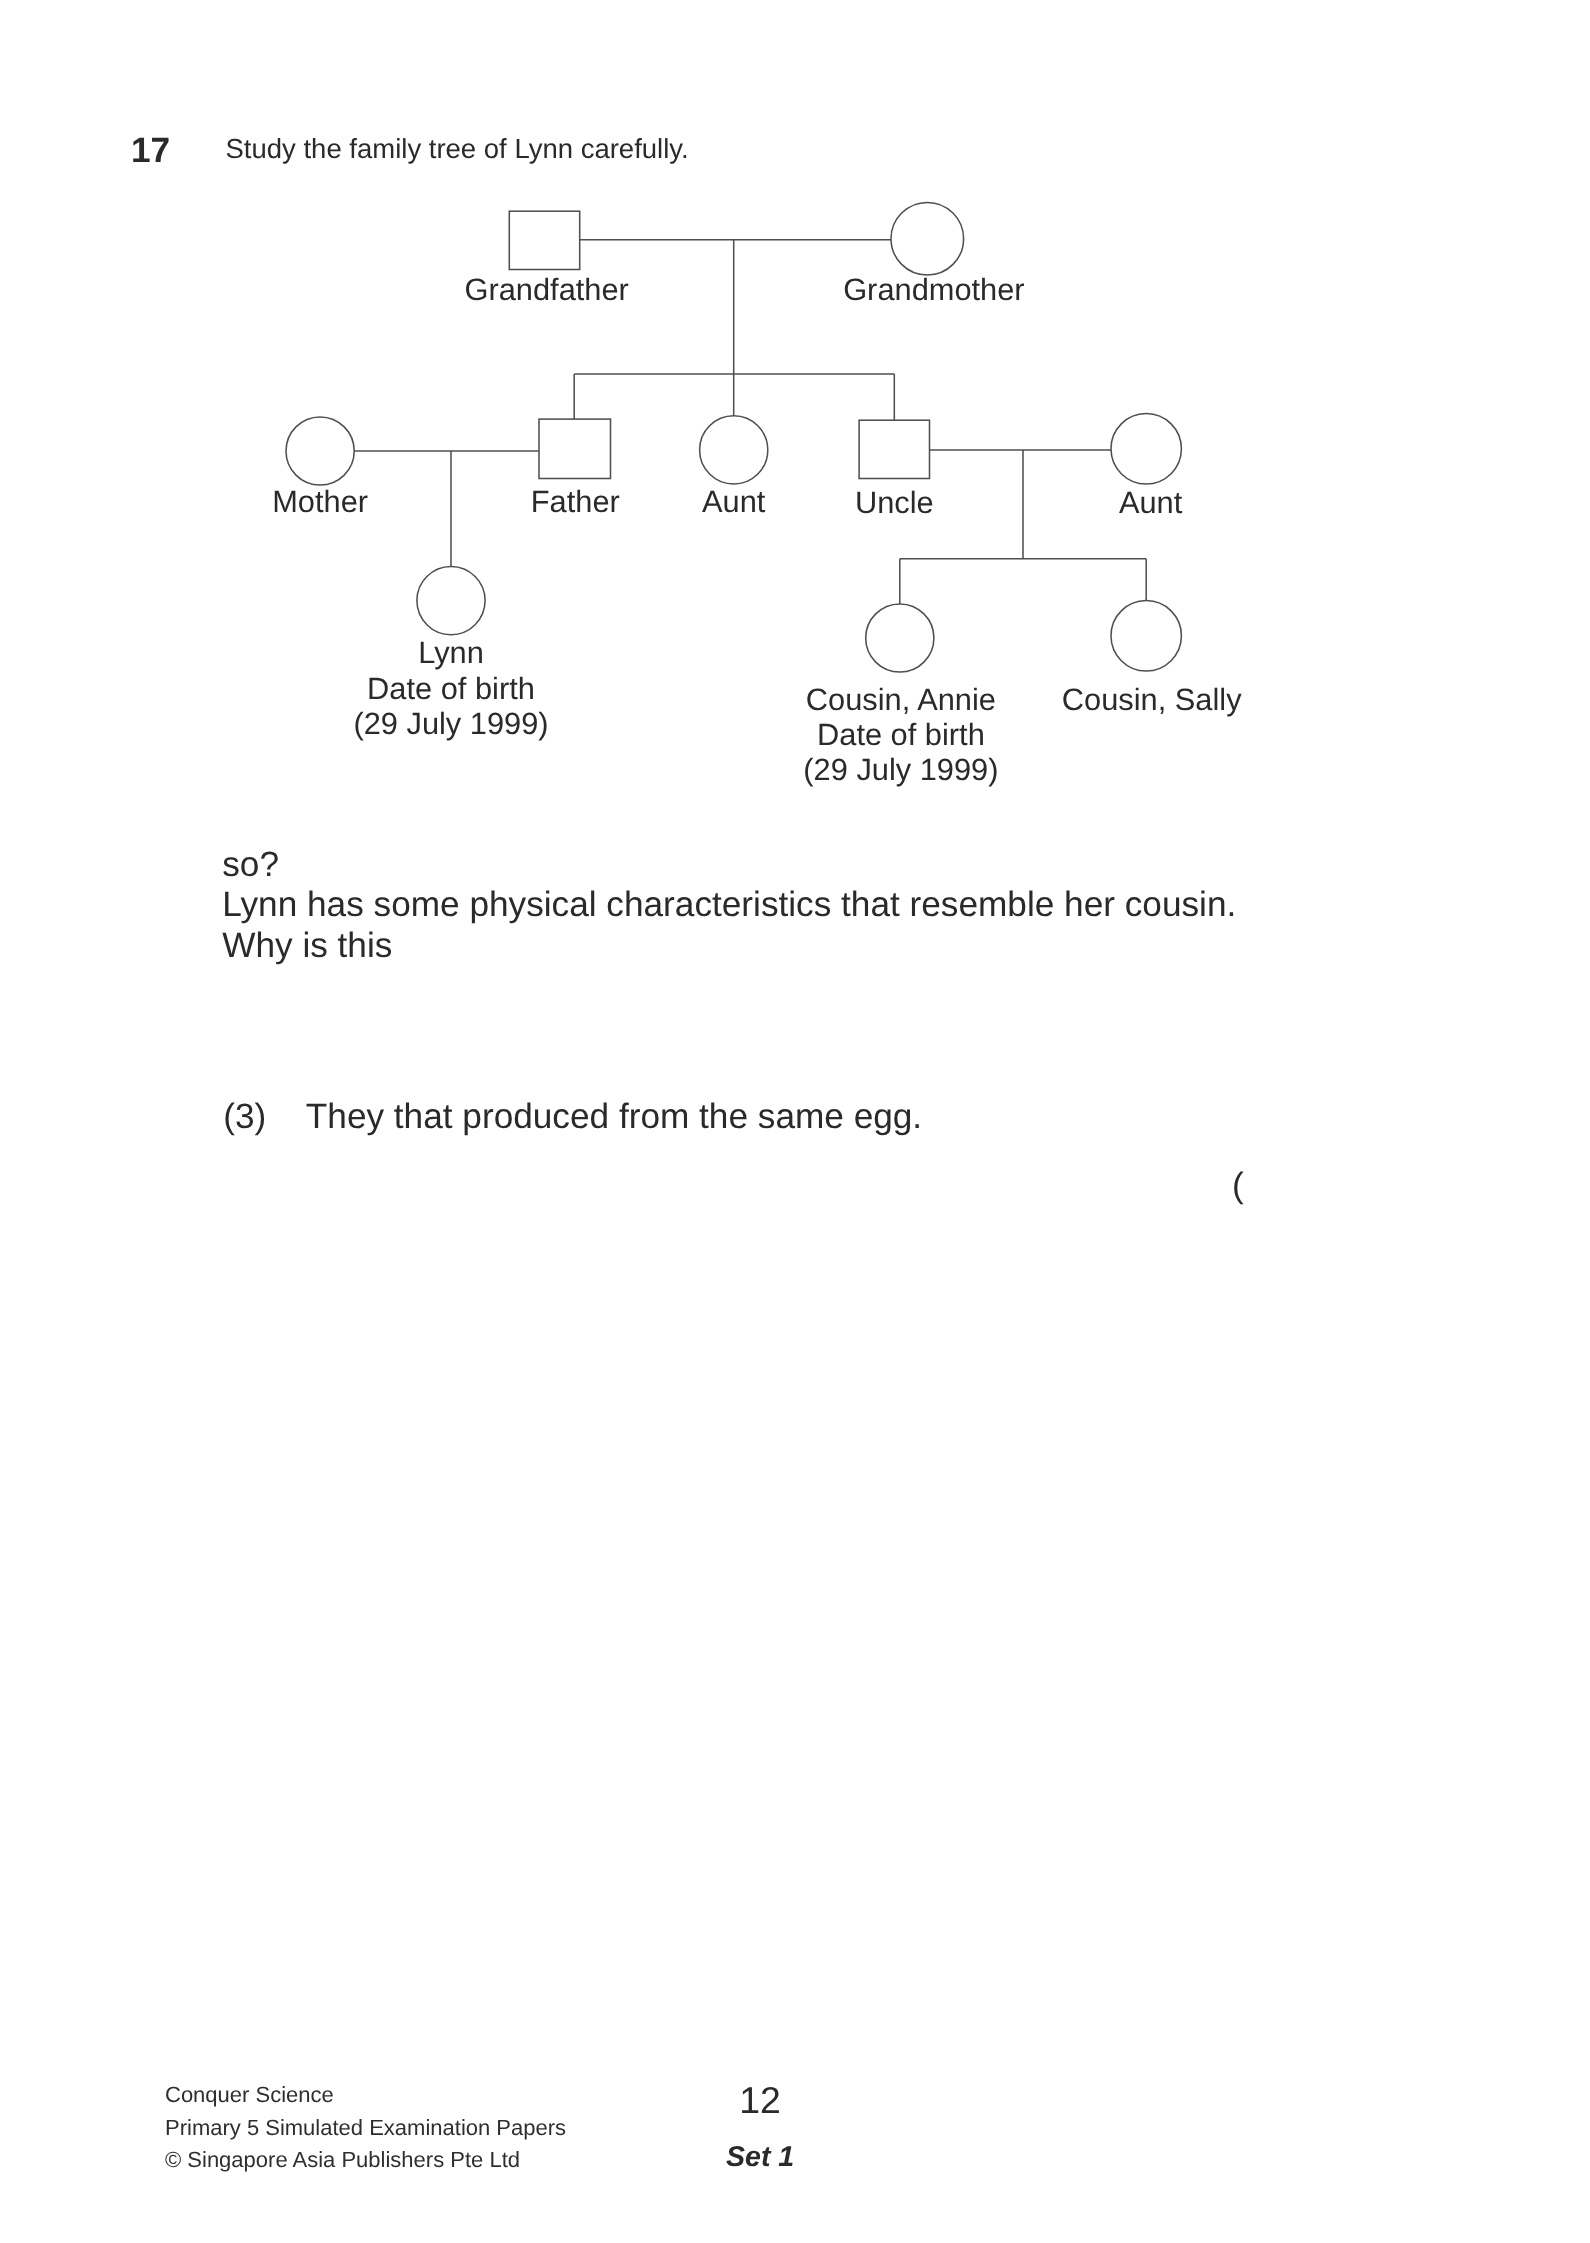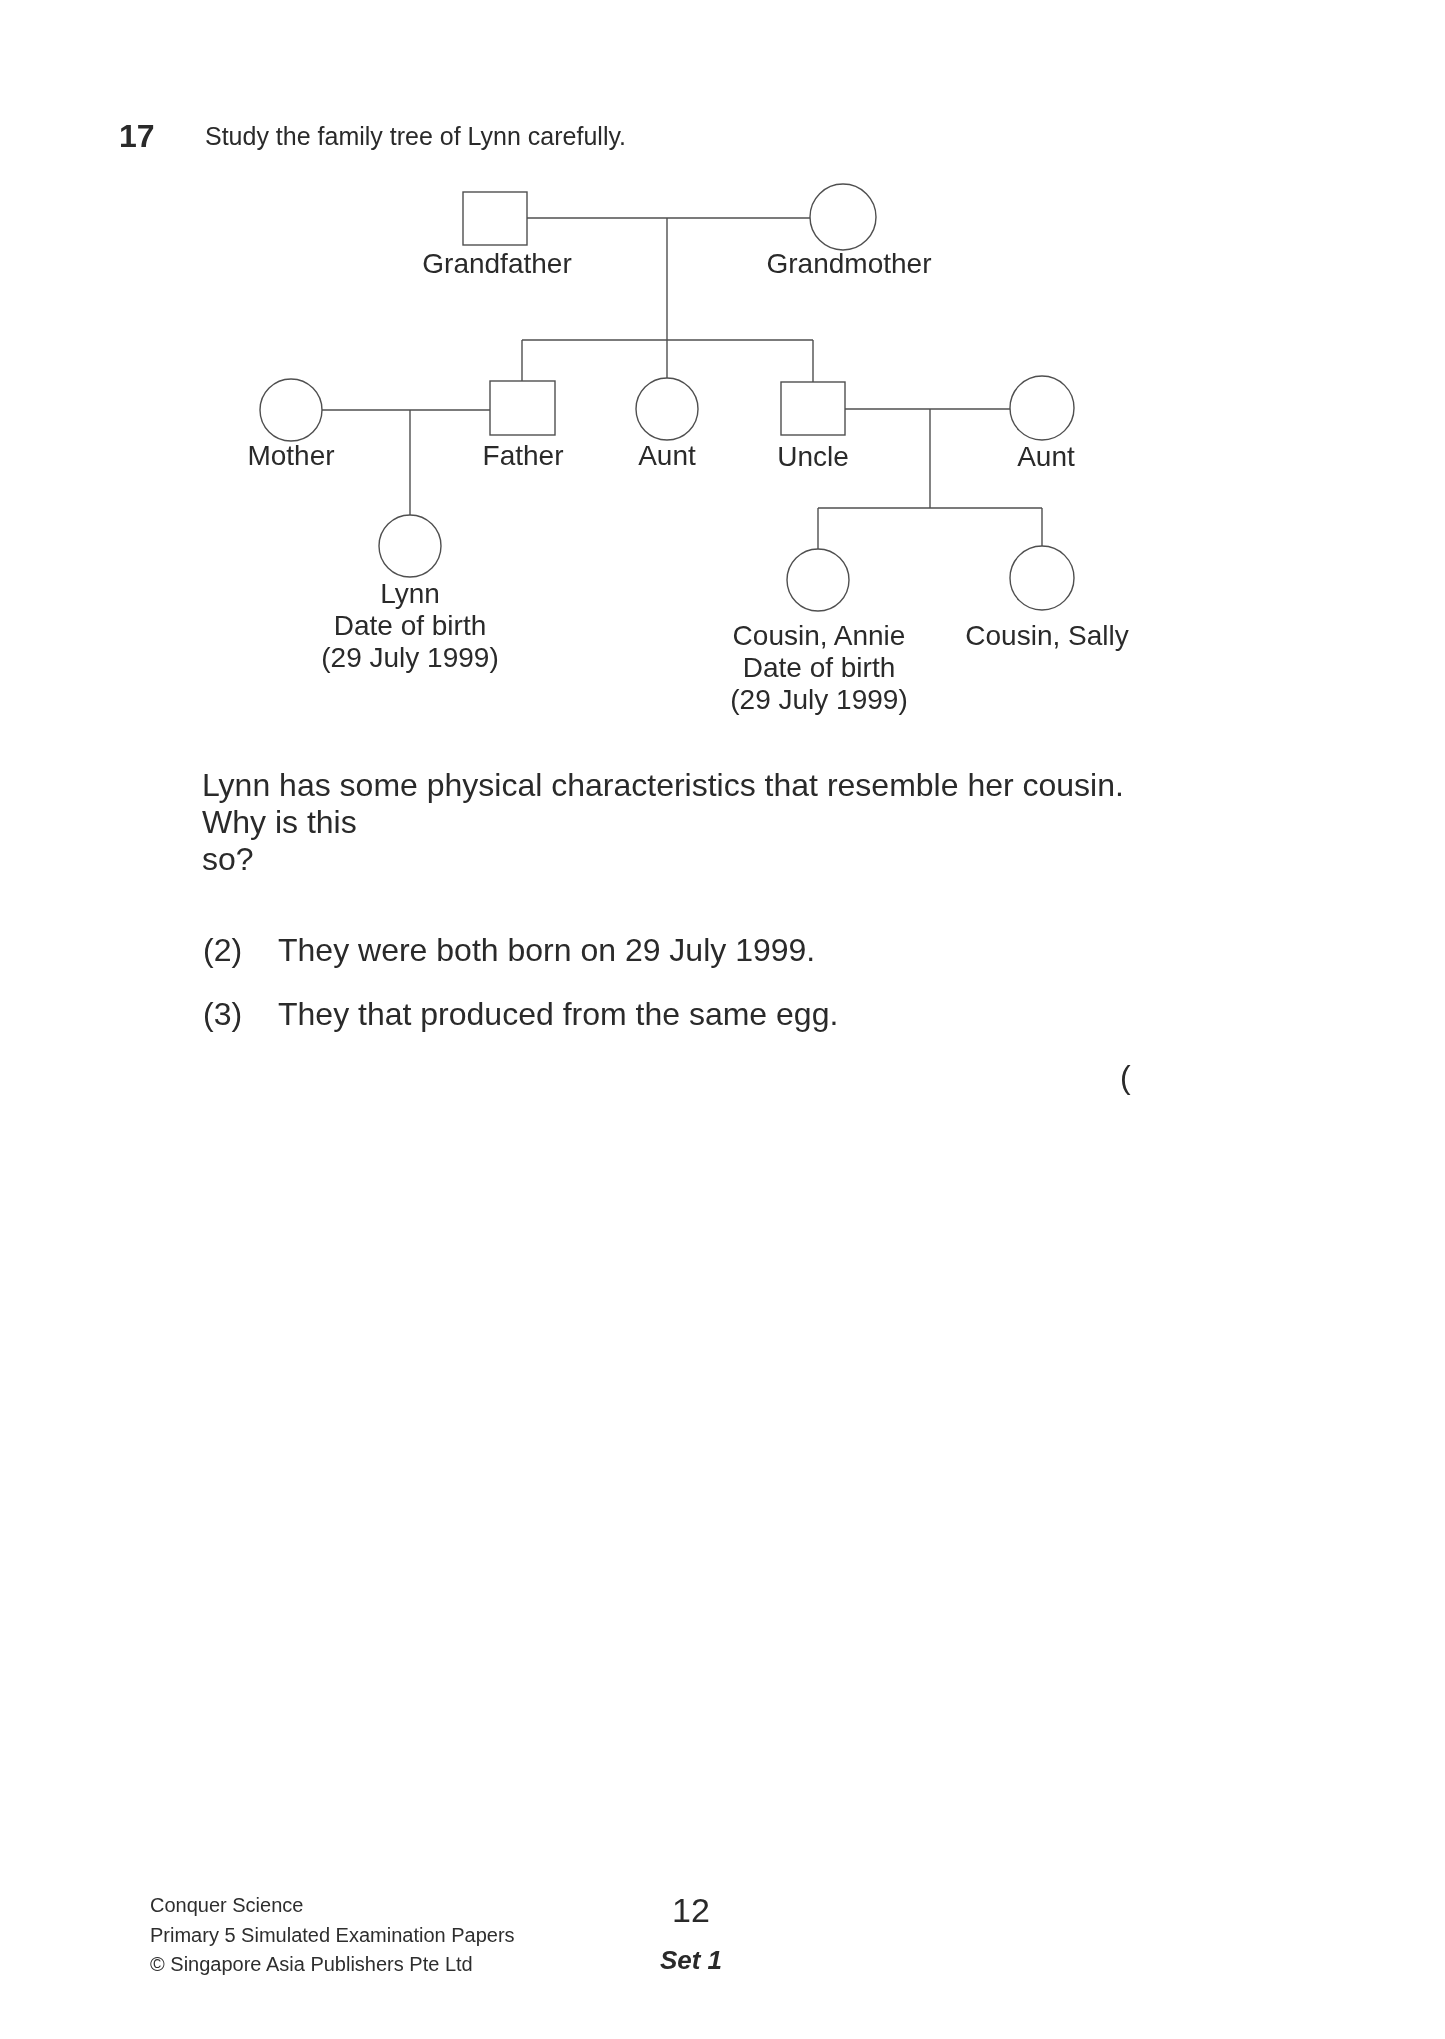--- a/index.html
+++ b/index.html
@@ -129,27 +129,24 @@
     <text class="tlabel" x="410" y="667">(29 July 1999)</text>
 
     <text class="tlabel" x="819" y="645">Cousin, Annie</text>
     <text class="tlabel" x="819" y="677">Date of birth</text>
     <text class="tlabel" x="819" y="709">(29 July 1999)</text>
 
     <text class="tlabel" x="1047" y="645">Cousin, Sally</text>
   </svg>
 
   <div class="abs q-body">
+    <div>so?</div>
     <div>Lynn has some physical characteristics that resemble her cousin. Why is this</div>
-    <div>so?</div>
   </div>
 
-  <div class="abs option-row" style="top:934px">
-    <span class="option-num">(2)</span><span>They were both born on 29 July 1999.</span>
-  </div>
   <div class="abs option-row" style="top:998px">
     <span class="option-num">(3)</span><span>They that produced from the same egg.</span>
   </div>
 
   <div class="abs answer-bracket" style="left:1120px">(</div>
   <div class="abs answer-bracket" style="left:1253px">)</div>
 
   <div class="abs footer-left">
     <div>Conquer Science</div>
     <div>Primary 5 Simulated Examination Papers</div>

